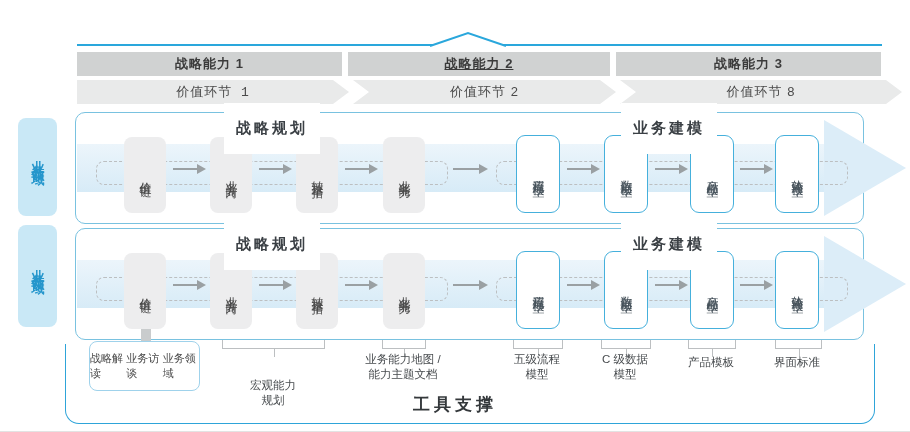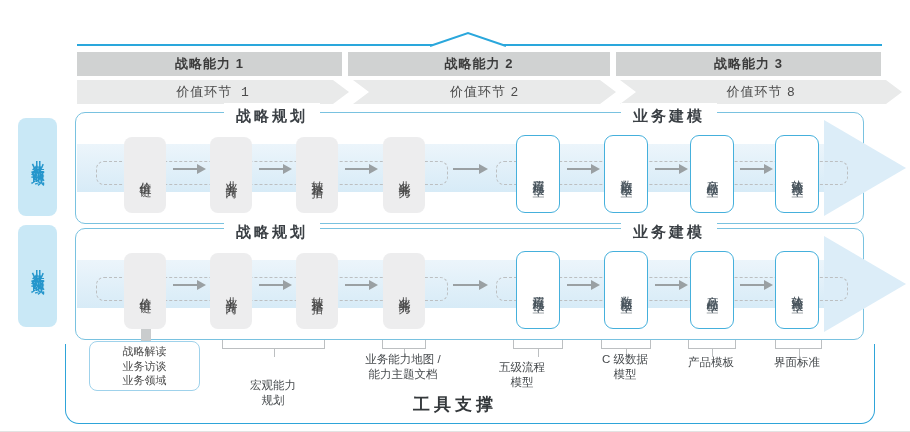--- a/index.html
+++ b/index.html
@@ -32,28 +32,28 @@
   .dash{position:absolute;top:48px;height:22px;border:1px dashed #bcbfc1;border-radius:8px;z-index:2;}
   .gbox{position:absolute;top:24px;height:76px;width:42px;background:#ededee;border-radius:8px;z-index:3;
     display:flex;align-items:center;justify-content:center;writing-mode:vertical-rl;
     font-size:12px;color:#4a4a4a;letter-spacing:2px;}
   .mbox{position:absolute;top:22px;height:78px;width:44px;background:#fff;border:1.5px solid #45b0dc;border-radius:9px;z-index:3;
     display:flex;align-items:center;justify-content:center;writing-mode:vertical-rl;
     font-size:12px;color:#45515a;letter-spacing:2px;box-sizing:border-box;}
   .flow-arrow{position:absolute;top:55px;height:2px;background:#9aa0a3;z-index:3;}
   .flow-arrow::after{content:"";position:absolute;right:-9px;top:-4px;width:0;height:0;
     border-left:9px solid #9aa0a3;border-top:5px solid transparent;border-bottom:5px solid transparent;}
-  .panel-title{position:absolute;top:-10px;background:#fff;padding:4px 12px;font-size:15px;font-weight:bold;color:#3b4045;
+  .panel-title{position:absolute;top:-10px;background:#fff;padding:16px 12px;font-size:15px;font-weight:bold;color:#3b4045;
     letter-spacing:3px;transform:translateX(-50%);white-space:nowrap;z-index:4;}
   
   .bracket{position:absolute;top:340px;height:8px;border-left:1px solid #bcbfc1;border-right:1px solid #bcbfc1;border-bottom:1px solid #bcbfc1;}
   .bracket::after{content:"";position:absolute;left:50%;bottom:-9px;width:1px;height:8px;background:#bcbfc1;}
   .deliv{position:absolute;transform:translateX(-50%);text-align:center;font-size:11.5px;color:#474b4e;line-height:1.32;white-space:nowrap;}
   .inputs-box{position:absolute;left:89px;top:341px;width:109px;height:48px;border:1.2px solid #9fd2eb;border-radius:8px;background:#fff;
-    display:flex;flex-direction:column;align-items:center;justify-content:center;font-size:11px;color:#4a4a4a;line-height:1.34;z-index:3;}
+    display:flex;align-items:center;font-size:11px;color:#4a4a4a;line-height:1.34;z-index:3;}
   .up-arrow-head{position:absolute;left:134px;top:314px;width:0;height:0;
     border-left:12px solid transparent;border-right:12px solid transparent;border-bottom:12px solid #c9cccd;z-index:2;}
   .up-arrow-shaft{position:absolute;left:141px;top:326px;width:10px;height:15px;background:#c9cccd;z-index:2;}
   
   .footer-box{position:absolute;left:65px;top:344px;width:810px;height:80px;
     border:1.5px solid #2ea4d9;border-top:none;border-radius:0 0 14px 14px;box-sizing:border-box;}
   .footer-title{position:absolute;left:50%;top:393px;transform:translateX(-50%);
     font-size:17px;font-weight:bold;color:#34383b;letter-spacing:4px;white-space:nowrap;}
   .bottom-edge{position:absolute;left:0;bottom:0;width:100%;height:1px;background:#e3e3e3;}
 </style>
@@ -63,21 +63,21 @@
 <div id="stage">
 
   <div class="title-line"></div>
   <svg style="position:absolute;left:428px;top:31px;z-index:2" width="80" height="16" viewBox="0 0 80 16">
     <path d="M2 15 L40 2 L78 15" fill="#ffffff" stroke="#2aa7dc" stroke-width="2"></path>
   </svg>
 
   <div class="cap-seg" style="left:77px;width:265px;">
       <span>战略能力 1</span>
     </div>
-  <div class="cap-seg" style="left:348px;width:262px;">
+  <div class="cap-seg" style="left:348px;width:262px;text-decoration:underline;">
       <span>战略能力 2</span>
     </div>
   <div class="cap-seg" style="left:616px;width:265px;">
       <span>战略能力 3</span>
     </div>
 
   <div class="val-seg val-first" style="left:77px;width:272px;font-family:Liberation Mono, monospace;">
       <span>价值环节 1</span>
     </div>
   <div class="val-seg val-mid" style="left:353px;width:263px;">
@@ -164,21 +164,21 @@
   <div class="bracket" style="left:775px;width:45px;"></div>
 
   <div class="deliv" style="left:273px;top:352px;margin-top:26px;">
     <div>宏观能力</div>
     <div>规划</div>
   </div>
   <div class="deliv" style="left:403px;top:352px;">
     <div>业务能力地图 /</div>
     <div>能力主题文档</div>
   </div>
-  <div class="deliv" style="left:522px;top:352px;margin-top:8px;">
+  <div class="deliv" style="left:537px;top:352px;">
     <div>五级流程</div>
     <div>模型</div>
   </div>
   <div class="deliv" style="left:625px;top:352px;">
     <div>C 级数据</div>
     <div>模型</div>
   </div>
   <div class="deliv" style="left:711px;top:355px;">
     <div>产品模板</div>
   </div>

